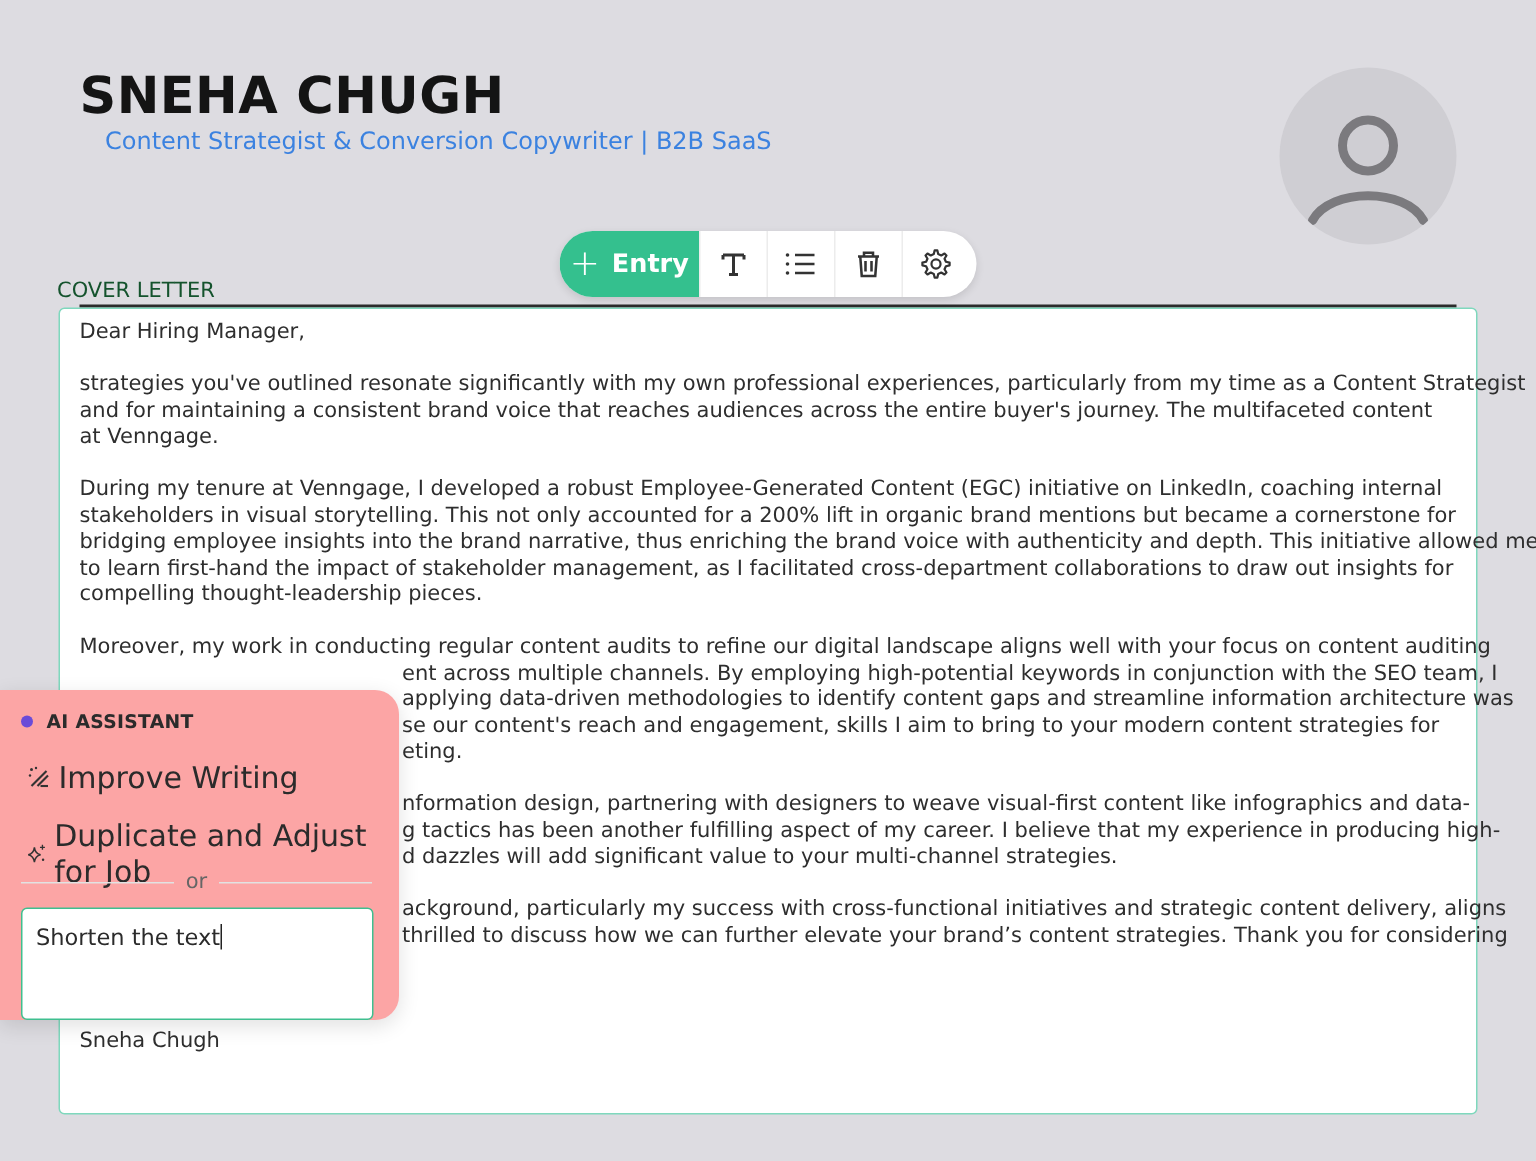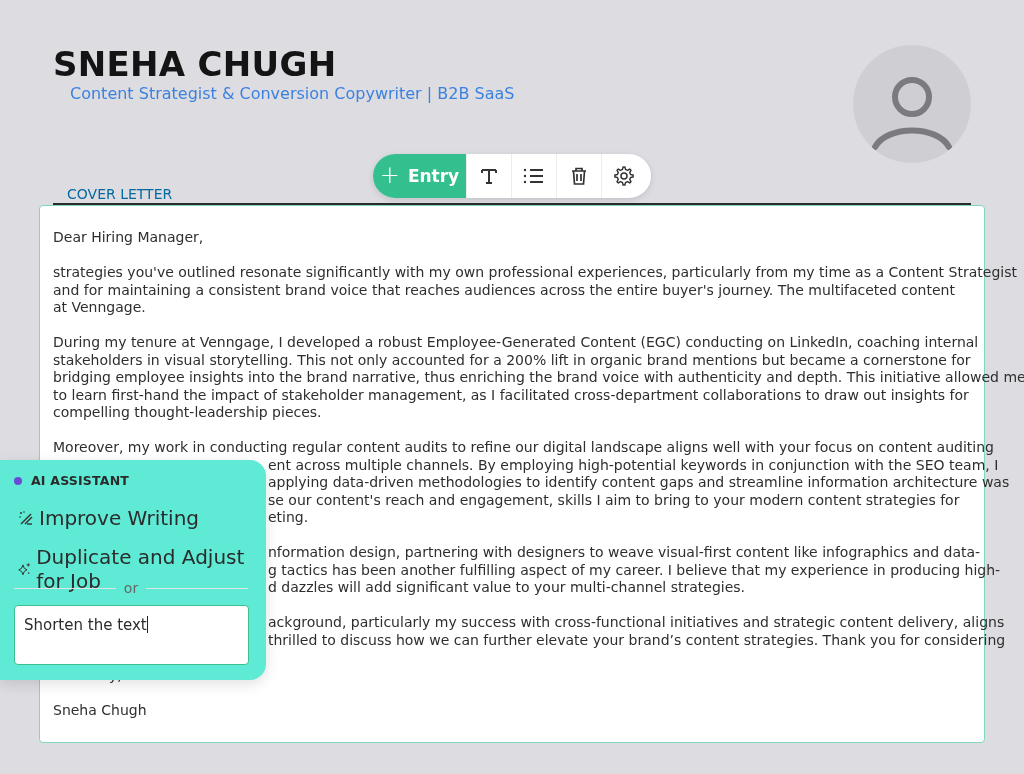--- a/index.html
+++ b/index.html
@@ -37,62 +37,62 @@
     font-family: "DejaVu Sans", sans-serif;
   }
   .tb-entry .plus { font-size: 24px; font-weight: 300; line-height: 1; margin-top: -2px; }
   .tb-btn {
     width: 45px; display: flex; align-items: center; justify-content: center;
     border-left: 1px solid #ececec;
   }
   .tb-btn:first-of-type { border-left: none; }
 
   .section-label {
-    position: absolute; left: 67px; top: 186px; font-size: 14px; color: #0369a1;
+    position: absolute; left: 38px; top: 186px; font-size: 14px; color: #14532d;
     font-family: "DejaVu Sans", sans-serif;
   }
   .section-rule {
     position: absolute; left: 53px; top: 203px; width: 918px; height: 2px; background: #2b2b2b;
   }
   .editor {
     position: absolute; left: 39px; top: 205px; width: 946px; height: 538px;
     background: #fff; border: 1.5px solid #7fd8bd; border-radius: 4px;
   }
   .letter {
     position: absolute; left: 53px; top: 213px; width: 920px;
     font-size: 14px; line-height: 17.5px; color: #2e2e2e;
     font-family: "DejaVu Sans", sans-serif;
   }
-  .letter p { margin-bottom: 17.5px; margin-top: 16px; }
+  .letter p { margin-bottom: 17.5px; }
   .letter .line { display: block; white-space: nowrap; }
 
   .ai-panel {
     position: absolute; left: 0; top: 460px; width: 266px; height: 220px;
-    background: #5eead4; border-radius: 0 16px 16px 0;
+    background: #fca5a5; border-radius: 0 16px 16px 0;
     box-shadow: 0 4px 14px rgba(0,0,0,0.12); z-index: 10;
   }
   .ai-head {
     position: absolute; left: 14px; top: 13px; display: flex; align-items: center; gap: 9px;
     font-size: 12.5px; font-weight: 700; color: #2b2b2b; letter-spacing: 0.2px;
     font-family: "DejaVu Sans", sans-serif;
   }
   .ai-dot { width: 8px; height: 8px; border-radius: 50%; background: #6a4bd8; }
   .ai-item {
     position: absolute; left: 18px; display: flex; align-items: center; gap: 5px;
     font-size: 20px; color: #2b2b2b; font-family: "DejaVu Sans", sans-serif;
   }
   .ai-or {
     position: absolute; left: 14px; top: 120px; width: 234px; height: 16px;
     display: flex; align-items: center; gap: 8px; color: #666; font-size: 14px;
     font-family: "DejaVu Sans", sans-serif;
     text-align: right;
   }
   .ai-or .rule { flex: 1; height: 1px; background: #e2e2e2; }
   .ai-input {
-    position: absolute; left: 14px; top: 145px; width: 235px; height: 60px;
+    position: absolute; left: 14px; top: 145px; width: 235px; height: 75px;
     border: 1.5px solid #3fbf8f; border-radius: 4px; padding: 10px 9px;
     font-size: 15px; color: #2b2b2b; font-family: "DejaVu Sans", sans-serif;
     background: #fff;
   }
   .caret { display: inline-block; width: 1px; height: 17px; background: #222; vertical-align: -3px; }
 </style>
 </head>
 <body>
 
 <div class="name">SNEHA CHUGH</div>
@@ -144,21 +144,21 @@
 <div class="letter">
   <p>
       <span class="line">Dear Hiring Manager,</span>
     </p>
   <p>
     <span class="line">strategies you've outlined resonate significantly with my own professional experiences, particularly from my time as a Content Strategist</span>
     <span class="line">and for maintaining a consistent brand voice that reaches audiences across the entire buyer's journey. The multifaceted content</span>
     <span class="line">at Venngage.</span>
   </p>
   <p>
-    <span class="line">During my tenure at Venngage, I developed a robust Employee-Generated Content (EGC) conducting on LinkedIn, coaching internal</span>
+    <span class="line">During my tenure at Venngage, I developed a robust Employee-Generated Content (EGC) initiative on LinkedIn, coaching internal</span>
     <span class="line">stakeholders in visual storytelling. This not only accounted for a 200% lift in organic brand mentions but became a cornerstone for</span>
     <span class="line">bridging employee insights into the brand narrative, thus enriching the brand voice with authenticity and depth. This initiative allowed me</span>
     <span class="line">to learn first-hand the impact of stakeholder management, as I facilitated cross-department collaborations to draw out insights for</span>
     <span class="line">compelling thought-leadership pieces.</span>
   </p>
   <p>
     <span class="line">Moreover, my work in conducting regular content audits to refine our digital landscape aligns well with your focus on content auditing</span>
     <span class="line" style="padding-left:215px">ent across multiple channels. By employing high-potential keywords in conjunction with the SEO team, I</span>
     <span class="line" style="padding-left:215px">applying data-driven methodologies to identify content gaps and streamline information architecture was</span>
     <span class="line" style="padding-left:215px">se our content's reach and engagement, skills I aim to bring to your modern content strategies for</span>

